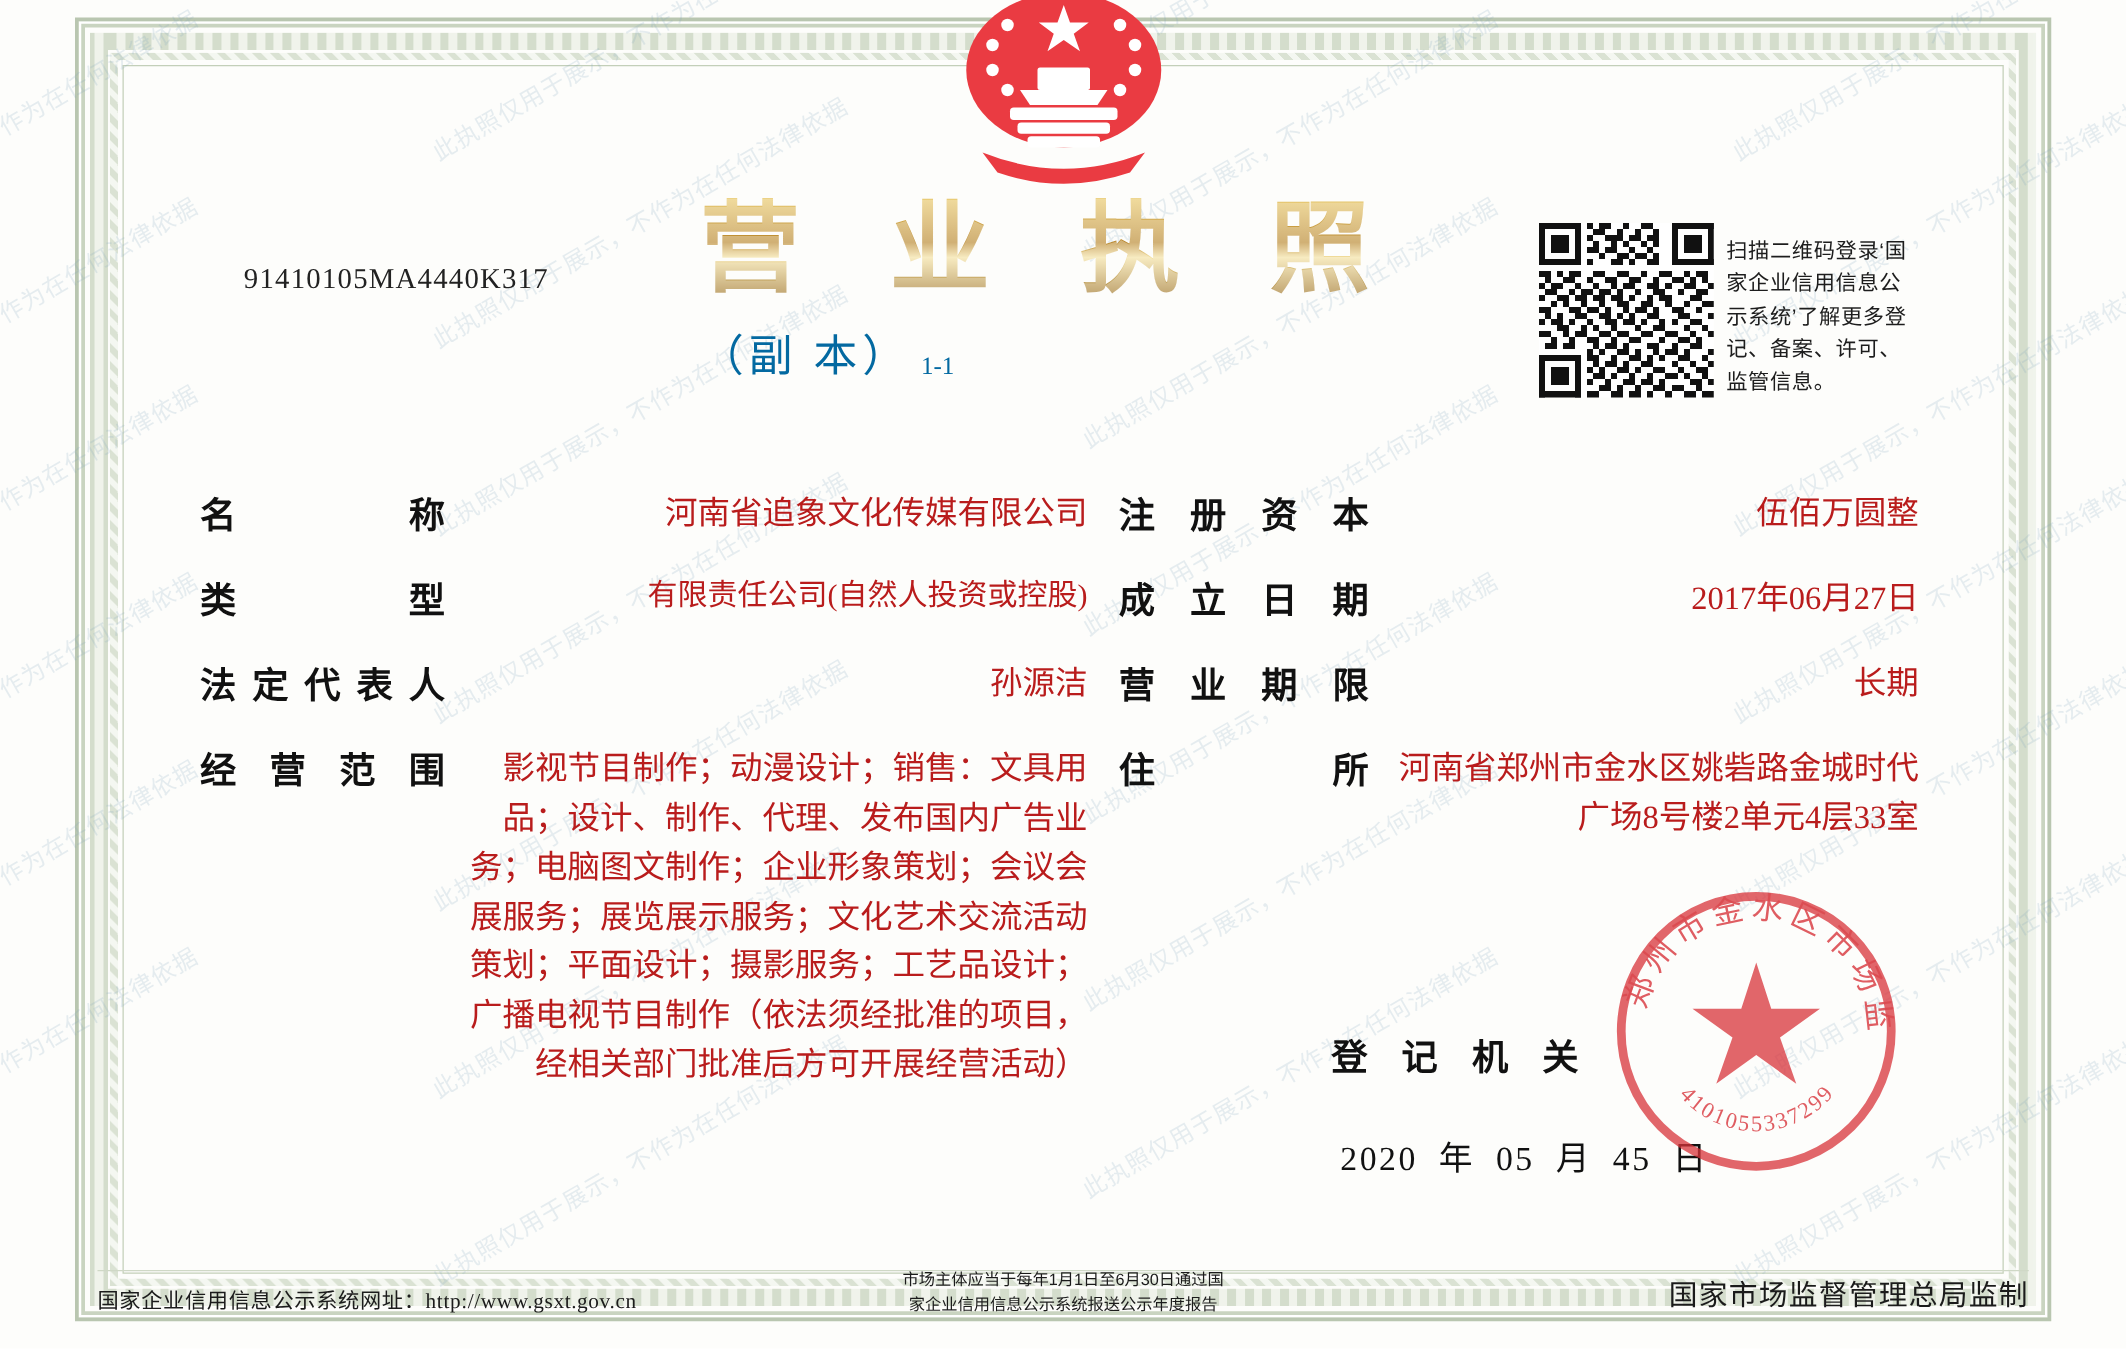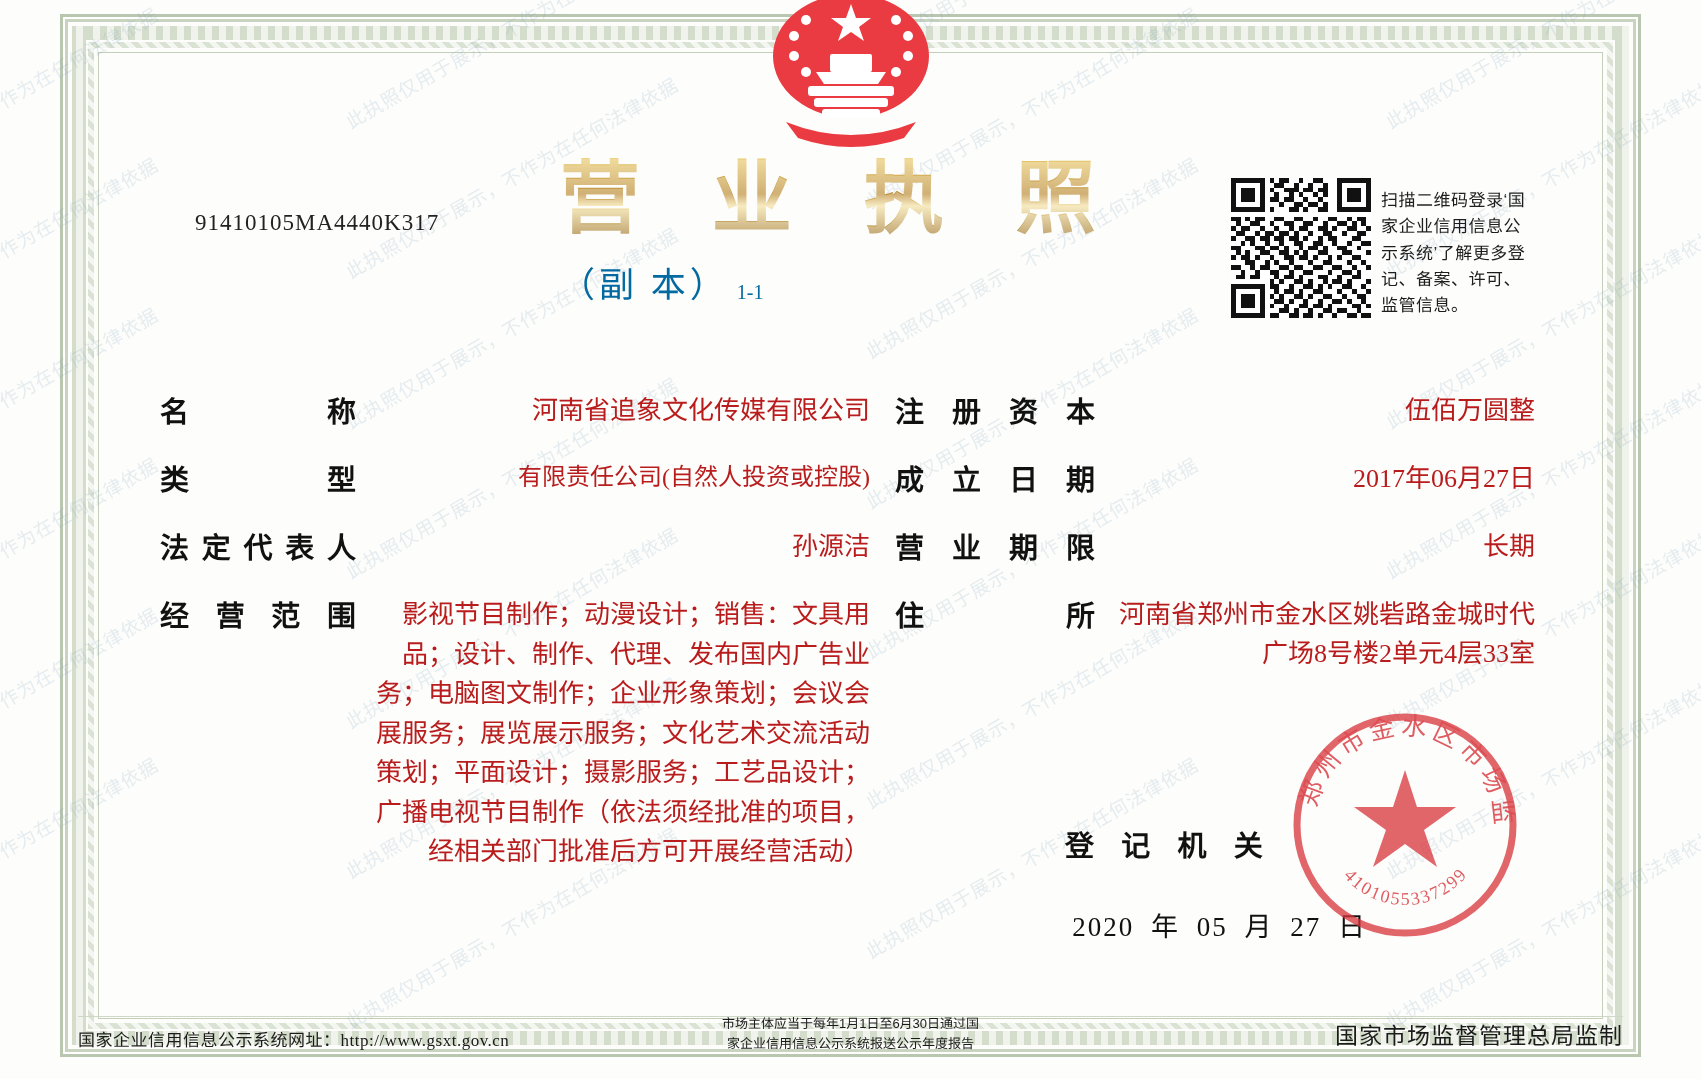--- a/index.html
+++ b/index.html
@@ -651,21 +651,21 @@
         <textPath href="#sealArcBottom" startOffset="22%">4101055337299</textPath>
       </text>
     </svg>
   </div>
 
   <div class="date-line">
     <span class="num">2020</span>
     <span>年</span>
     <span class="num">05</span>
     <span>月</span>
-    <span class="num">27</span>
+    <span class="num">45</span>
     <span>日</span>
   </div>
 
   <div class="footer-rule"></div>
   <div class="footer-left">国家企业信用信息公示系统网址：http://www.gsxt.gov.cn</div>
   <div class="footer-center">
     <div>市场主体应当于每年1月1日至6月30日通过国</div>
     <div>家企业信用信息公示系统报送公示年度报告</div>
   </div>
   <div class="footer-right">国家市场监督管理总局监制</div>

